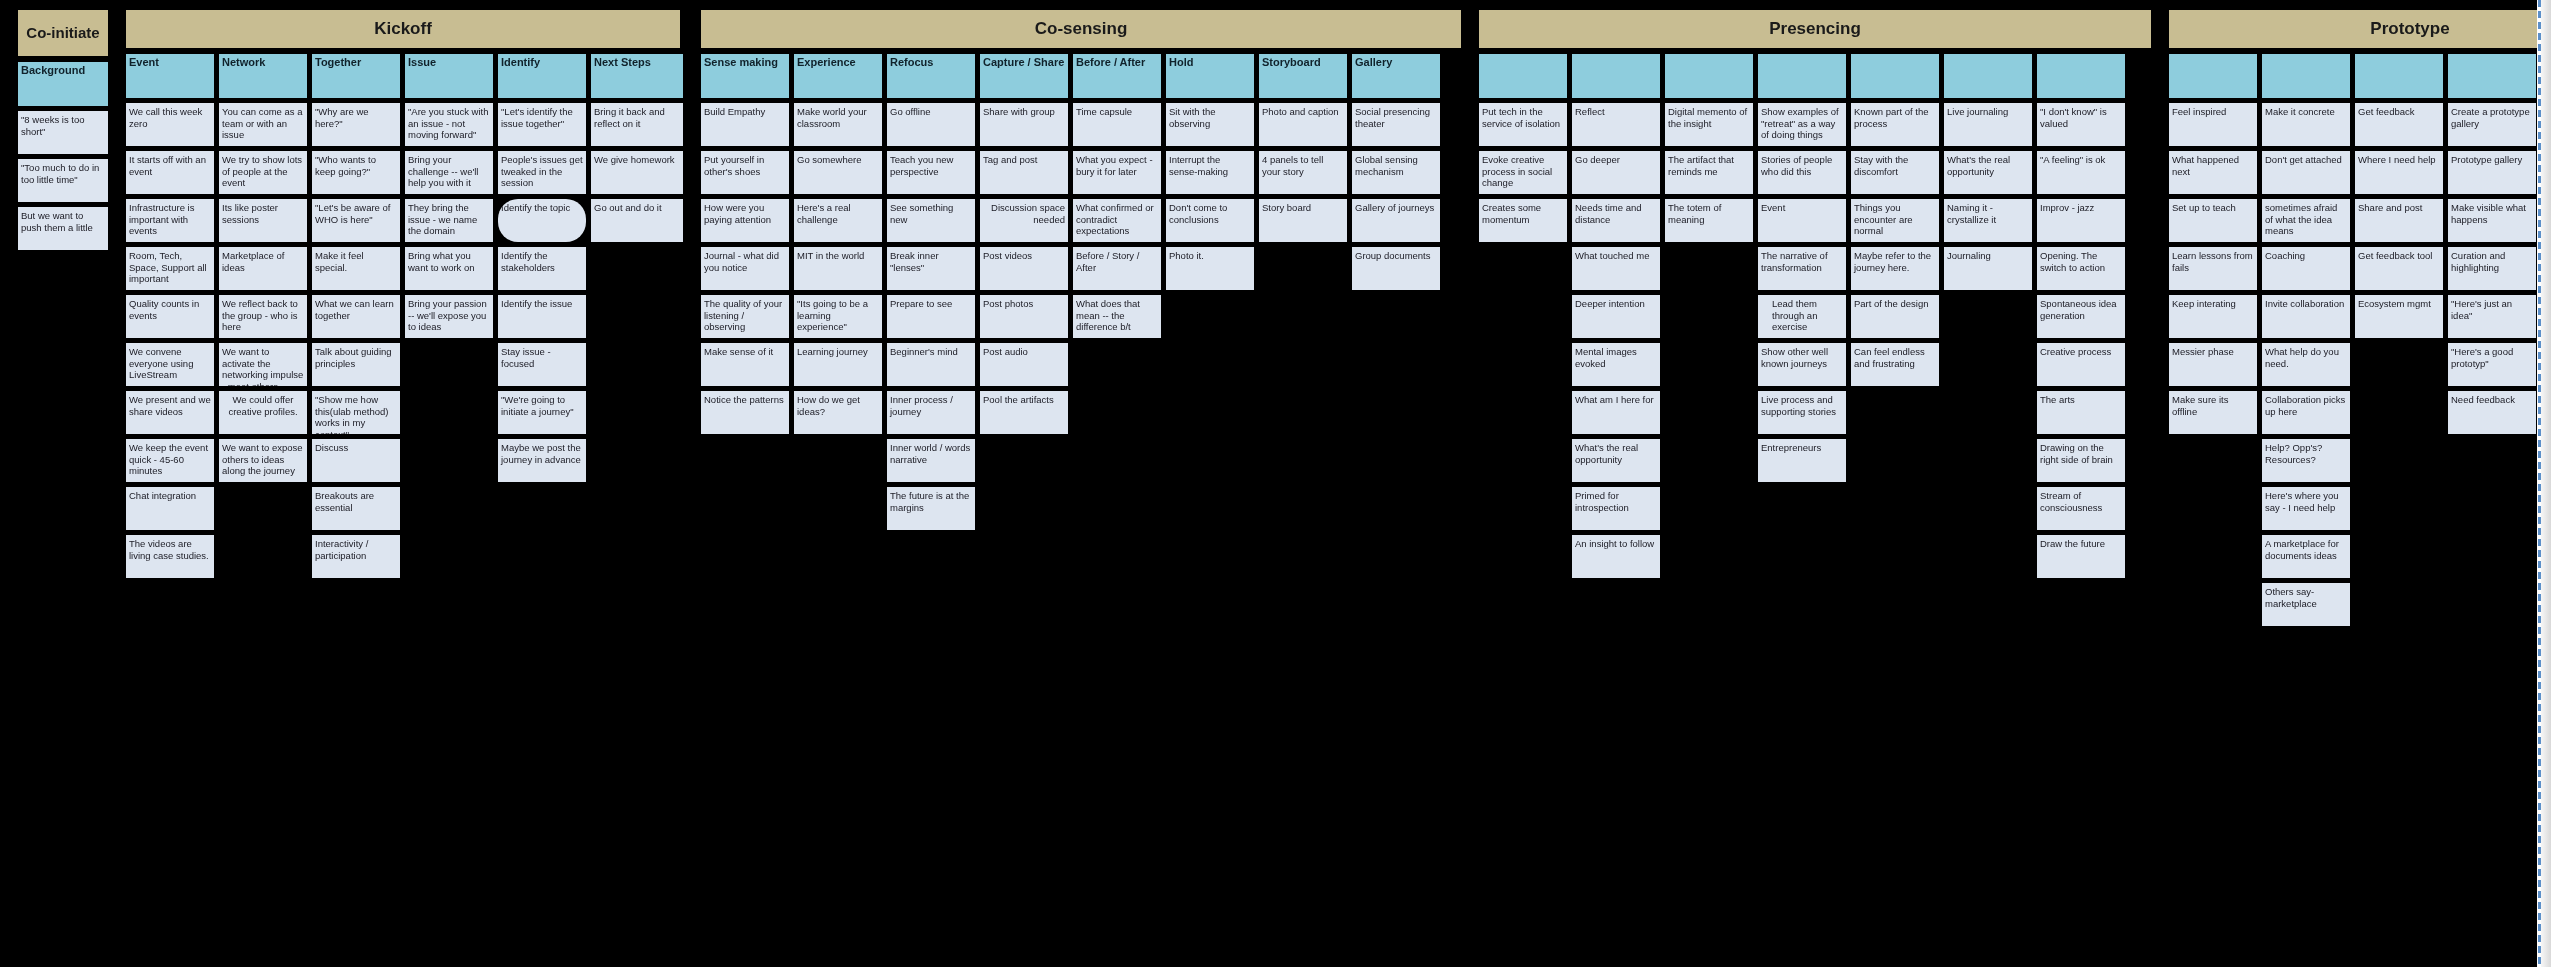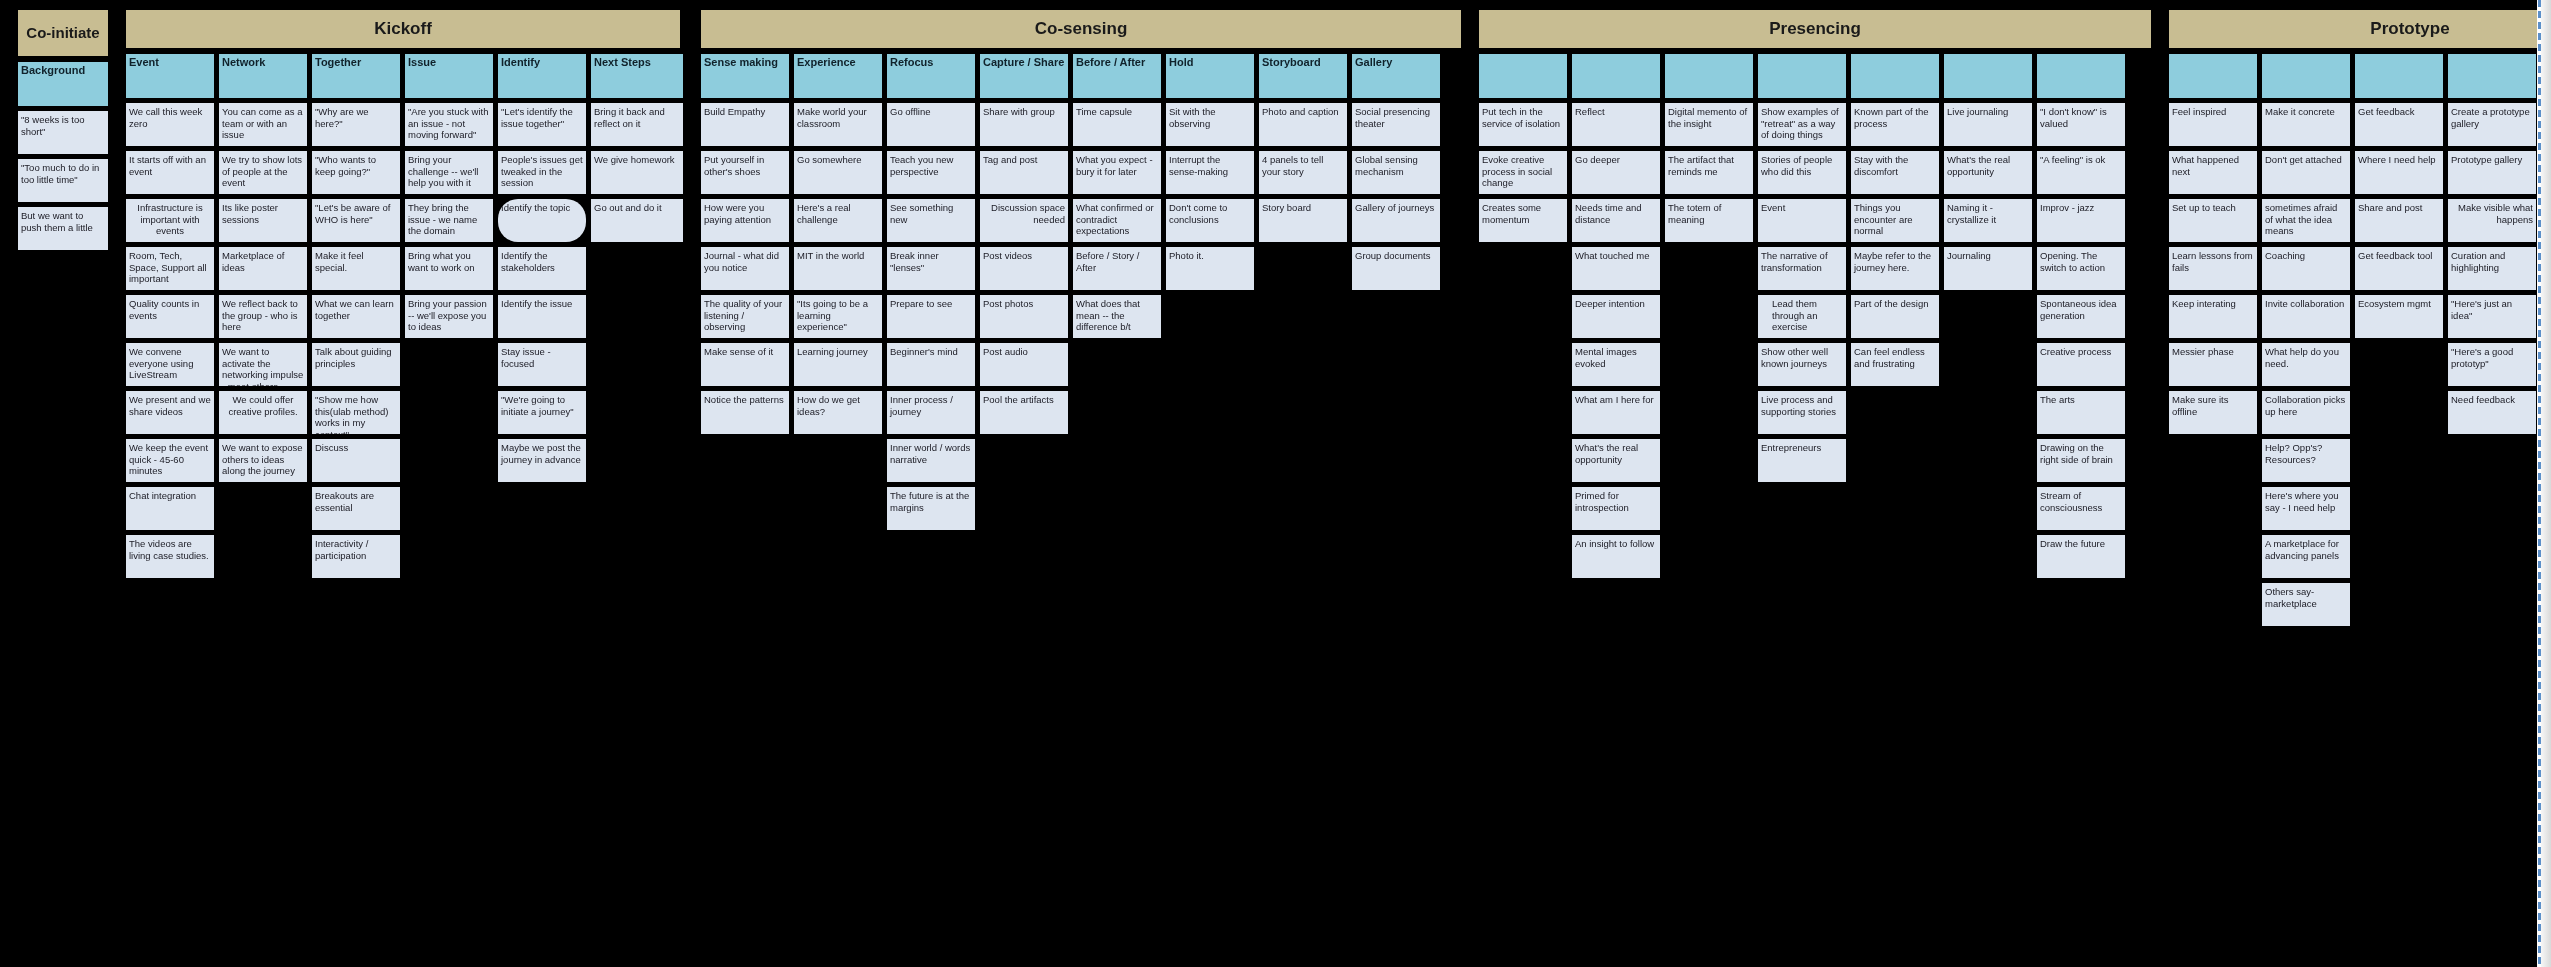--- a/index.html
+++ b/index.html
@@ -100,21 +100,21 @@
         </div>
       </div>
     </div>
     <div class="phase" style="margin-right: 18px;">
       <div class="phase-header" style="width: 554px;">Kickoff</div>
       <div class="cols">
         <div class="col" style="width: 88px;">
           <div class="col-head">Event</div>
           <div class="note" style="height: 43px;">We call this week zero</div>
           <div class="note" style="height: 43px;">It starts off with an event</div>
-          <div class="note" style="height: 43px; text-align: center;">Infrastructure is important with events</div>
+          <div class="note" style="height: 43px;">Infrastructure is important with events</div>
           <div class="note" style="height: 43px;">Room, Tech, Space, Support all important</div>
           <div class="note" style="height: 43px;">Quality counts in events</div>
           <div class="note" style="height: 43px;">We convene everyone using LiveStream</div>
           <div class="note" style="height: 43px;">We present and we share videos</div>
           <div class="note" style="height: 43px;">We keep the event quick - 45-60 minutes</div>
           <div class="note" style="height: 43px;">Chat integration</div>
           <div class="note" style="height: 43px;">The videos are living case studies.</div>
         </div>
         <div class="col" style="width: 88px;">
           <div class="col-head">Network</div>
@@ -329,36 +329,36 @@
           <div class="col-head"></div>
           <div class="note" style="height: 43px;">Make it concrete</div>
           <div class="note" style="height: 43px;">Don't get attached</div>
           <div class="note" style="height: 43px;">sometimes afraid of what the idea means</div>
           <div class="note" style="height: 43px;">Coaching</div>
           <div class="note" style="height: 43px;">Invite collaboration</div>
           <div class="note" style="height: 43px;">What help do you need.</div>
           <div class="note" style="height: 43px;">Collaboration picks up here</div>
           <div class="note" style="height: 43px;">Help? Opp's? Resources?</div>
           <div class="note" style="height: 43px;">Here's where you say - I need help</div>
-          <div class="note" style="height: 43px;">A marketplace for advancing panels</div>
+          <div class="note" style="height: 43px;">A marketplace for documents ideas</div>
           <div class="note" style="height: 43px;">Others say-marketplace</div>
         </div>
         <div class="col" style="width: 88px;">
           <div class="col-head"></div>
           <div class="note" style="height: 43px;">Get feedback</div>
           <div class="note" style="height: 43px;">Where I need help</div>
           <div class="note" style="height: 43px;">Share and post</div>
           <div class="note" style="height: 43px;">Get feedback tool</div>
           <div class="note" style="height: 43px;">Ecosystem mgmt</div>
         </div>
         <div class="col" style="width: 88px;">
           <div class="col-head"></div>
           <div class="note" style="height: 43px;">Create a prototype gallery</div>
           <div class="note" style="height: 43px;">Prototype gallery</div>
-          <div class="note" style="height: 43px; text-align: right;">Make visible what happens</div>
+          <div class="note" style="height: 43px;">Make visible what happens</div>
           <div class="note" style="height: 43px;">Curation and highlighting</div>
           <div class="note" style="height: 43px;">"Here's just an idea"</div>
           <div class="note" style="height: 43px;">"Here's a good prototyp"</div>
           <div class="note" style="height: 43px;">Need feedback</div>
         </div>
         <div class="col" style="width: 88px;">
           <div class="col-head"></div>
           <div class="note" style="height: 43px;">Move ideas into a new phase</div>
           <div class="note" style="height: 43px;">To help clarify its state - idea v proto</div>
           <div class="note" style="height: 43px;">Tag: Idea / Proto</div>

